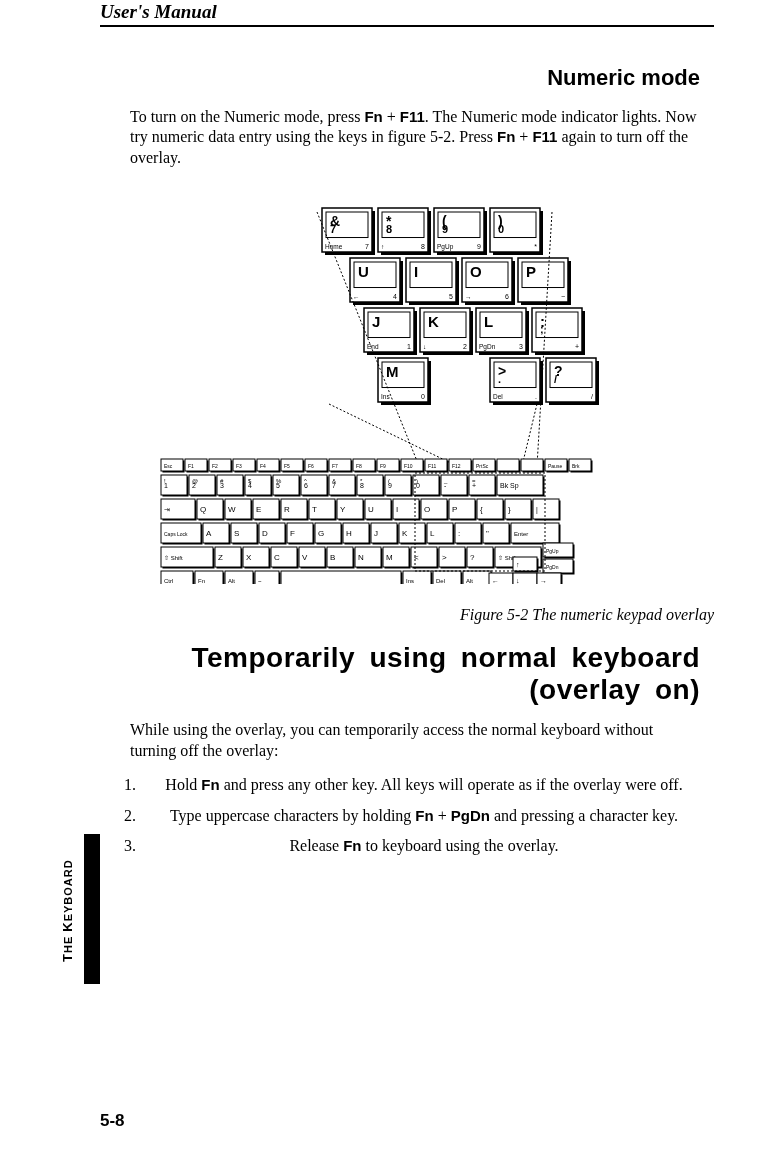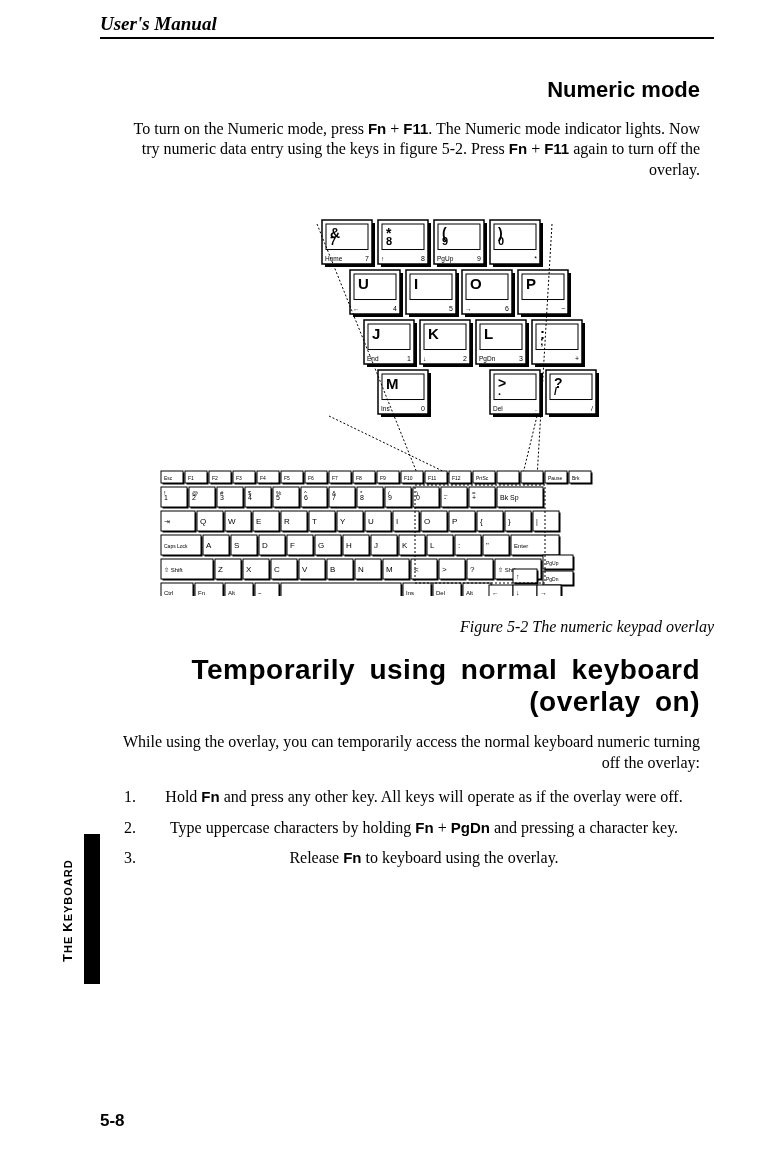--- a/index.html
+++ b/index.html
@@ -10,43 +10,42 @@
     height: 1161px;
     background: #fff;
     color: #000;
     position: relative;
     padding: 0 60px 0 100px;
   }
   .header {
     font-style: italic;
     font-weight: bold;
     font-size: 19px;
-    padding-top: 13px;
+    padding-top: 1px;
     border-bottom: 2.5px solid #000;
     margin-bottom: 38px;
     padding-bottom: 2px;
   }
   .section-title {
     font-family: Arial, Helvetica, sans-serif;
     font-weight: bold;
     font-size: 22px;
     margin: 10px 14px 16px 14px;
     text-align: right;
   }
   .section-title.big {
     font-size: 28px;
     margin: 18px 14px 14px 14px;
     letter-spacing: 0.5px;
     word-spacing: 6px;
   }
   .para {
     font-size: 16px;
     line-height: 1.28;
-    margin: 0 14px 14px 14px;
-    text-align: right;
+    margin: 0 14px 14px 30px;
   }
   .bold { font-family: Arial, Helvetica, sans-serif; font-weight: bold; font-size: 15px; }
   .figure {
     margin: 36px auto 22px auto;
     display: block;
   }
   .caption {
     text-align: right;
     font-style: italic;
     font-size: 16px;
@@ -472,21 +471,21 @@
       <rect x="378" y="114" width="24" height="14" fill="#fff" stroke="#000" stroke-width="1"></rect>
       <text x="381" y="124" font-size="7">→</text>
       <rect x="256" y="14" width="130" height="98" fill="none" stroke="#000" stroke-width="1" stroke-dasharray="2,2"></rect>
     </g>
 </svg>
 
 <div class="caption">Figure 5-2 The numeric keypad overlay</div>
 
 <div class="section-title big">Temporarily using normal keyboard (overlay on)</div>
 
-<p class="para">While using the overlay, you can temporarily access the normal keyboard numeric turning off the overlay:</p>
+<p class="para">While using the overlay, you can temporarily access the normal keyboard without turning off the overlay:</p>
 
 <ol>
   <li>
     <span>Hold </span><span class="bold">Fn</span><span> and press any other key. All keys will operate as if the overlay were off.</span>
   </li>
   <li>
     <span>Type uppercase characters by holding </span><span class="bold">Fn</span><span> + </span><span class="bold">PgDn</span><span> and pressing a character key.</span>
   </li>
   <li>
     <span>Release </span><span class="bold">Fn</span><span> to keyboard using the overlay.</span>

